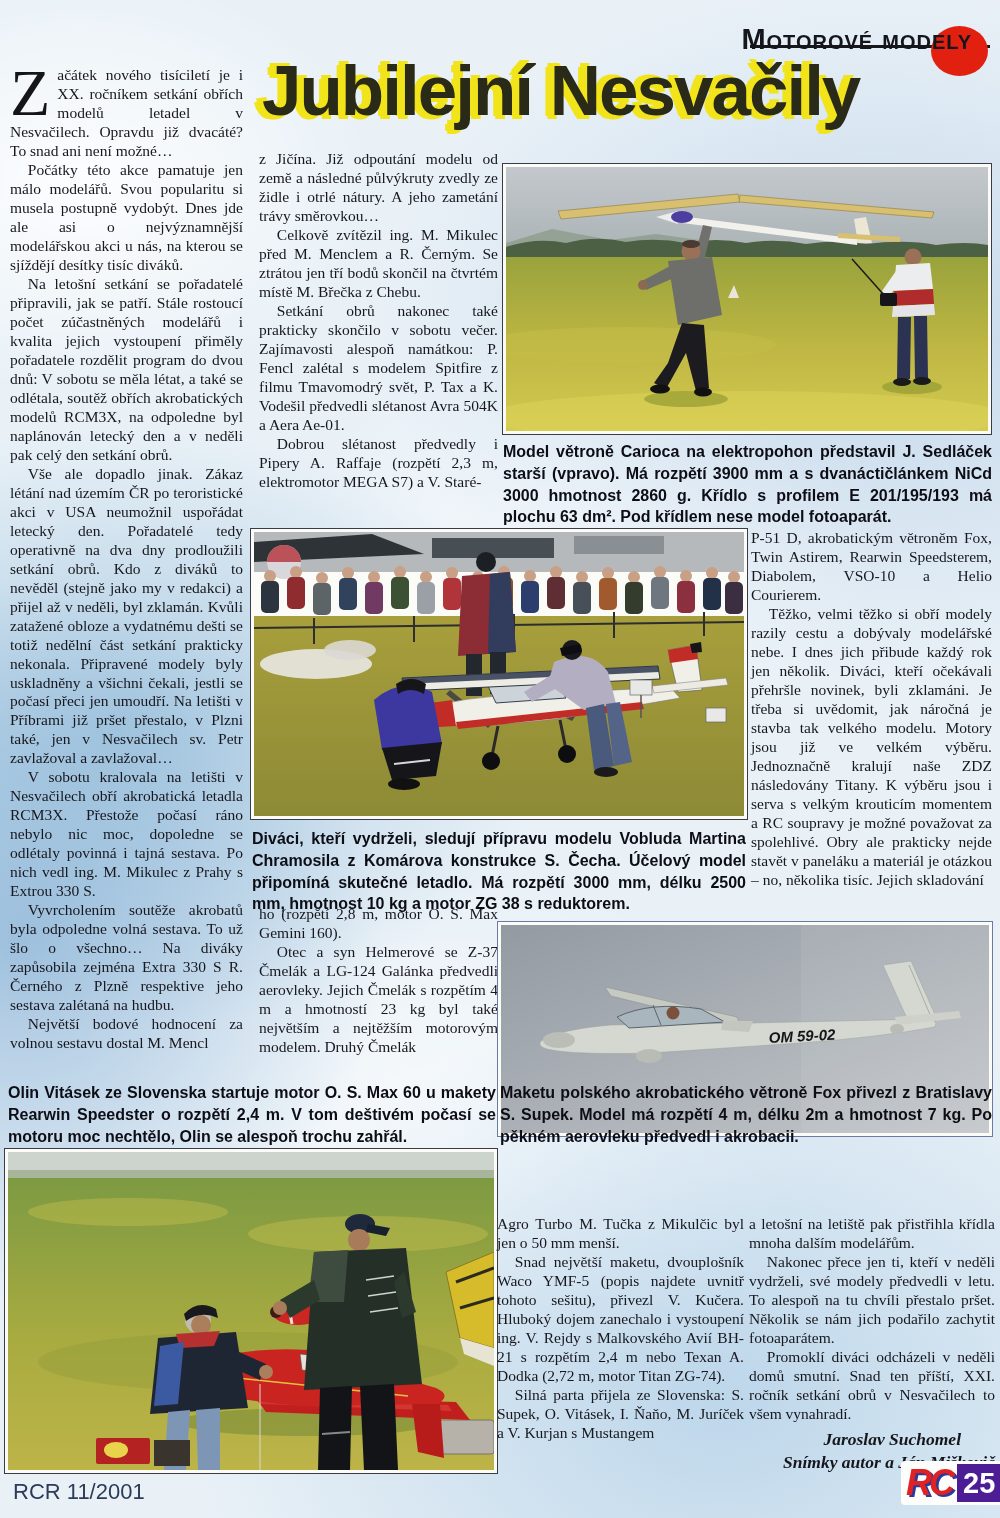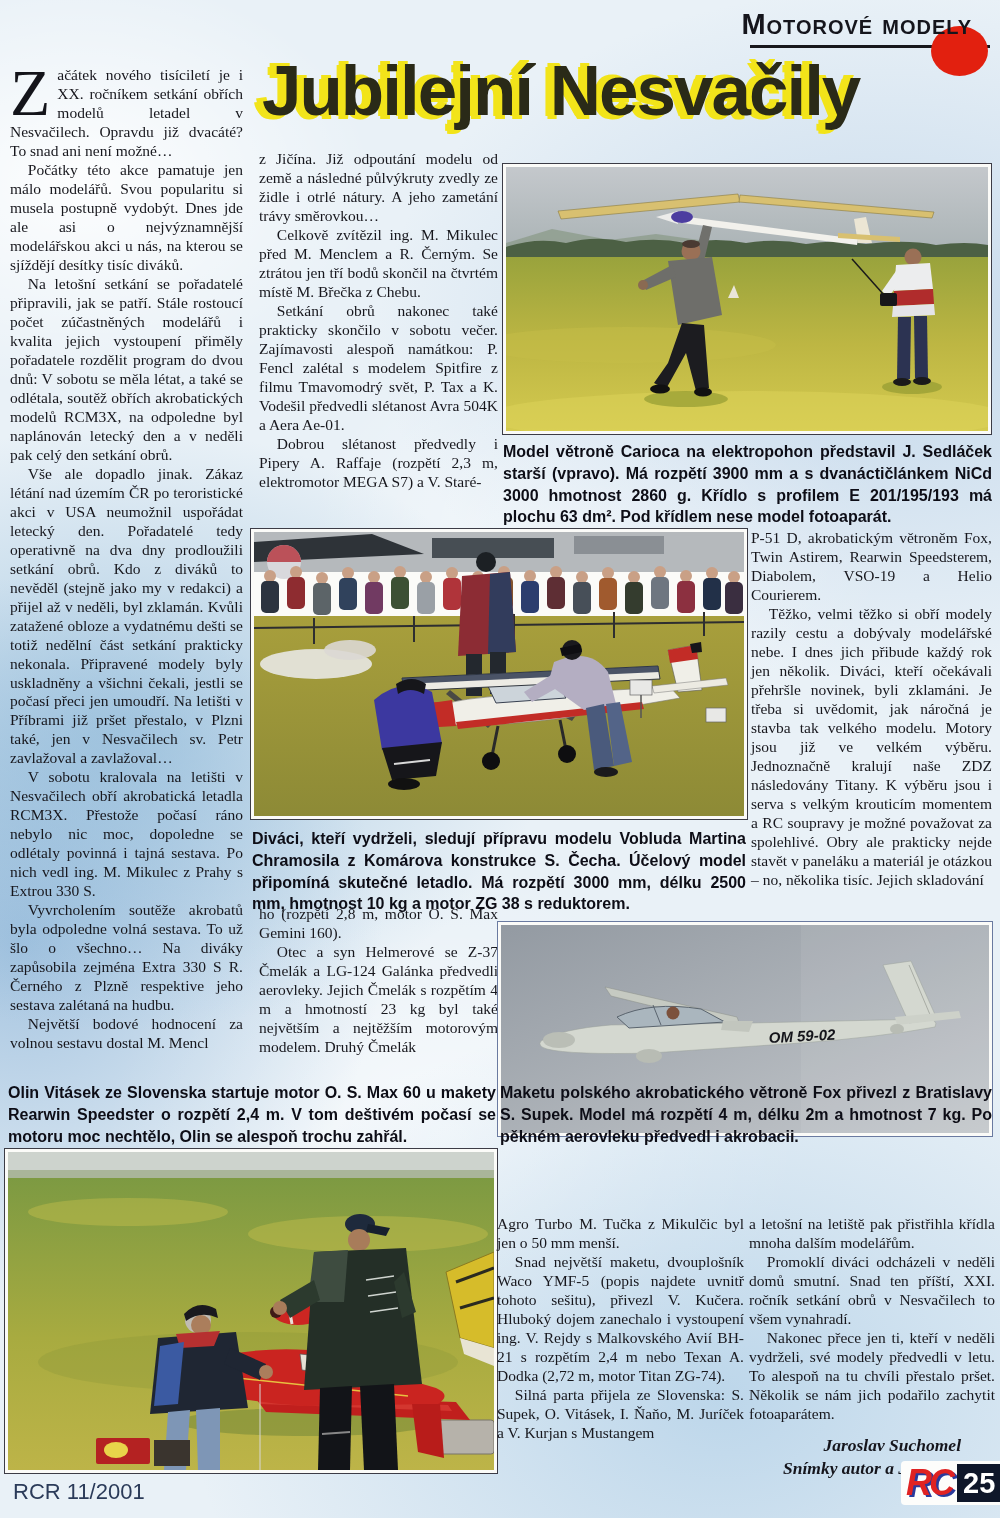--- a/index.html
+++ b/index.html
@@ -17,32 +17,32 @@
   .abs{position:absolute;}
   .body-text{font-size:15.5px;line-height:1.225;text-align:justify;color:#17171d;hyphens:auto;}
   .body-text p{margin:0;text-indent:1.15em;}
   .body-text p.noindent{text-indent:0;}
   .dropcap{float:left;font-size:66px;line-height:50px;padding:2px 7px 0 0;color:#14141a;}
   .caption{font-family:"Liberation Sans",sans-serif;font-weight:bold;font-size:16px;
     line-height:1.36;color:#0d0d16;text-align:justify;}
   .photo{background:#fbfbf8;border:1px solid #3c3c46;padding:3px;box-sizing:border-box;}
   .photo svg{display:block;width:100%;height:100%;}
   .section-label{font-family:"Liberation Sans",sans-serif;font-weight:bold;font-size:29px;
-    font-variant:small-caps;letter-spacing:1px;color:#15151c;white-space:nowrap;}
+    font-variant:small-caps;letter-spacing:1px;color:#15151c;white-space:nowrap;margin-top:15px;}
   .title{font-family:"Liberation Sans",sans-serif;font-weight:bold;font-size:71px;
     letter-spacing:-2px;color:#2a2a18;white-space:nowrap;
     text-shadow:-7px -3px 0 #f2e41a,-7px 4px 0 #f2e41a,-9px 1px 0 #f2e41a;}
   .rule{background:#17171c;height:3px;}
   .red-dot{background:#e2200f;border-radius:50%;}
   .author-line{margin:0;text-align:right;font-weight:bold;font-style:italic;font-size:17.5px;line-height:1.35;color:#15151c;}
   .footer-issue{font-family:"Liberation Sans",sans-serif;font-size:22px;color:#2b3b59;}
   .badge{display:flex;align-items:center;gap:5px;background:#fdfdfb;border-radius:4px;padding:3px 5px;}
   .badge .rc{font-family:"Liberation Sans",sans-serif;font-weight:bold;font-style:italic;
     font-size:36px;line-height:36px;color:#e02222;text-shadow:2.5px 2px 0 #2a3a9c;letter-spacing:-3px;}
-  .badge .pg{background:#0f172a;color:#ffffff;font-family:"Liberation Sans",sans-serif;
+  .badge .pg{background:#4c1d95;color:#ffffff;font-family:"Liberation Sans",sans-serif;
     font-weight:bold;font-size:29px;line-height:38px;padding:0 6px;}
 </style>
 </head>
 <body>
 
 <div class="page">
 
   <div class="abs rule" style="left:750px;top:45px;width:240px;"></div>
   <div class="abs red-dot" style="left:931px;top:26px;width:57px;height:50px;"></div>
   <div class="abs section-label" style="right:28px;top:8px;">Motorové modely</div>
@@ -214,21 +214,21 @@
         <ellipse cx="150" cy="252" rx="16" ry="6" fill="#111111"></ellipse>
       </g>
       <rect x="376" y="148" width="22" height="15" fill="#e8e8e6" stroke="#666" stroke-width=".7"></rect>
       <line x1="387" y1="163" x2="387" y2="186" stroke="#555" stroke-width="1.5"></line>
       <rect x="452" y="176" width="20" height="14" fill="#e8e8e6" stroke="#666" stroke-width=".7"></rect>
     </svg>
   </figure>
   <figcaption class="abs caption" style="left:252px;top:828px;width:494px;">Diváci, kteří vydrželi, sledují přípravu modelu Vobluda Martina Chramosila z Komárova konstrukce S. Čecha. Účelový model připomíná skutečné letadlo. Má rozpětí 3000 mm, délku 2500 mm, hmotnost 10 kg a motor ZG 38 s reduktorem.</figcaption>
 
   <div class="abs body-text" style="left:751px;top:529px;width:241px;">
-    <p class="noindent">P-51 D, akrobatickým větroněm Fox, Twin Astirem, Rearwin Speedsterem, Diabolem, VSO-19 a Helio Courierem.</p>
+    <p class="noindent">P-51 D, akrobatickým větroněm Fox, Twin Astirem, Rearwin Speedsterem, Diabolem, VSO-10 a Helio Courierem.</p>
     <p>Těžko, velmi těžko si obří modely razily cestu a dobývaly modelářské nebe. I dnes jich přibude každý rok jen několik. Diváci, kteří očekávali přehršle novinek, byli zklamáni. Je třeba si uvědomit, jak náročná je stavba tak velkého modelu. Motory jsou již ve velkém výběru. Jednoznačně kralují naše ZDZ následovány Titany. K výběru jsou i serva s velkým krouticím momentem a RC soupravy je možné považovat za spolehlivé. Obry ale prakticky nejde stavět v paneláku a materiál je otázkou – no, několika tisíc. Jejich skladování</p>
   </div>
 
   <div class="abs body-text" style="left:259px;top:905px;width:239px;">
     <p class="noindent">ho (rozpětí 2,8 m, motor O. S. Max Gemini 160).</p>
     <p>Otec a syn Helmerové se Z-37 Čmelák a LG-124 Galánka předvedli aerovleky. Jejich Čmelák s rozpětím 4 m a hmotností 23 kg byl také největším a nejtěžším motorovým modelem. Druhý Čmelák</p>
   </div>
 
   <figure class="abs photo" style="left:497px;top:921px;width:496px;height:216px;margin:0;border-color:#6a7aa0;" aria-label="Šedý akrobatický větroň Fox v letu na šedé obloze">
     <svg viewBox="0 0 488 208" preserveAspectRatio="none">
@@ -331,23 +331,23 @@
   </figure>
 
   <div class="abs body-text" style="left:497px;top:1215px;width:247px;">
     <p class="noindent">Agro Turbo M. Tučka z Mikulčic byl jen o 50 mm menší.</p>
     <p>Snad největší maketu, dvouplošník Waco YMF-5 (popis najdete uvnitř tohoto sešitu), přivezl V. Kučera. Hluboký dojem zanechalo i vystoupení ing. V. Rejdy s Malkovského Avií BH-21 s rozpětím 2,4 m nebo Texan A. Dodka (2,72 m, motor Titan ZG-74).</p>
     <p>Silná parta přijela ze Slovenska: S. Supek, O. Vitásek, I. Ňaňo, M. Juríček a V. Kurjan s Mustangem</p>
   </div>
 
   <div class="abs body-text" style="left:749px;top:1215px;width:246px;">
     <p class="noindent">a letošní na letiště pak přistřihla křídla mnoha dalším modelářům.</p>
+    <p>Nakonec přece jen ti, kteří v neděli vydrželi, své modely předvedli v letu. To alespoň na tu chvíli přestalo pršet. Několik se nám jich podařilo zachytit fotoaparátem.</p>
     <p>Promoklí diváci odcházeli v neděli domů smutní. Snad ten příští, XXI. ročník setkání obrů v Nesvačilech to všem vynahradí.</p>
-    <p>Nakonec přece jen ti, kteří v neděli vydrželi, své modely předvedli v letu. To alespoň na tu chvíli přestalo pršet. Několik se nám jich podařilo zachytit fotoaparátem.</p>
-    <p class="author-line" style="margin-top:10px;padding-right:34px;">Jaroslav Suchomel</p>
+    <p class="author-line" style="margin-top:4px;padding-right:34px;">Jaroslav Suchomel</p>
     <p class="author-line">Snímky autor a Ján Miškovič</p>
   </div>
 
   <div class="abs footer-issue" style="left:13px;top:1479px;">RCR 11/2001</div>
   <div class="abs badge" style="left:901px;top:1461px;">
     <span class="rc">RC</span>
     <span class="pg">25</span>
   </div>
 
 </div>

